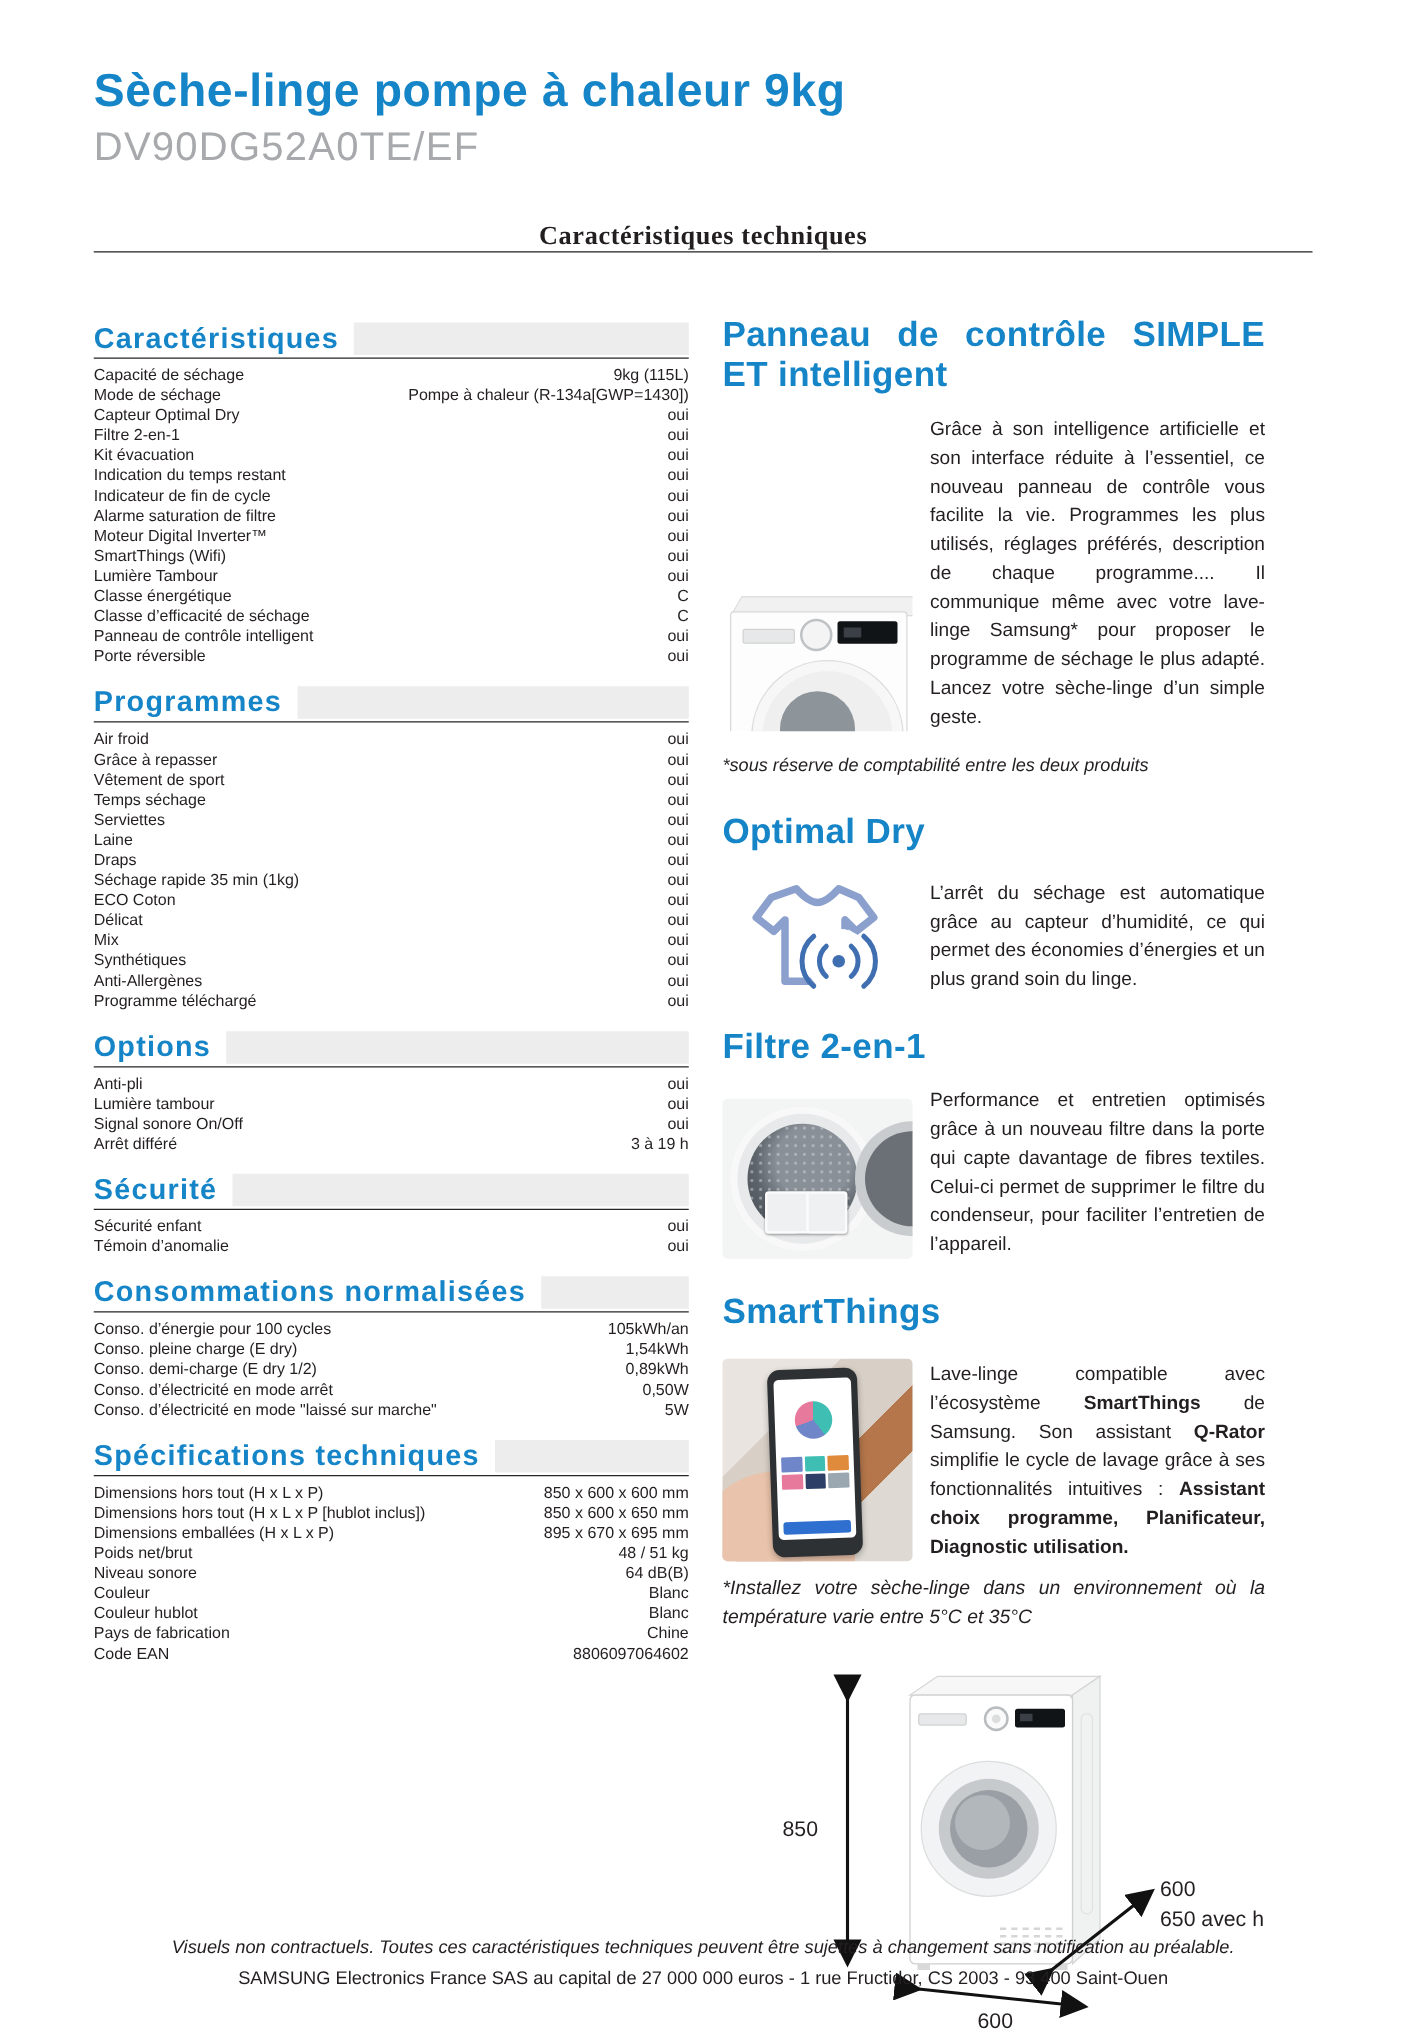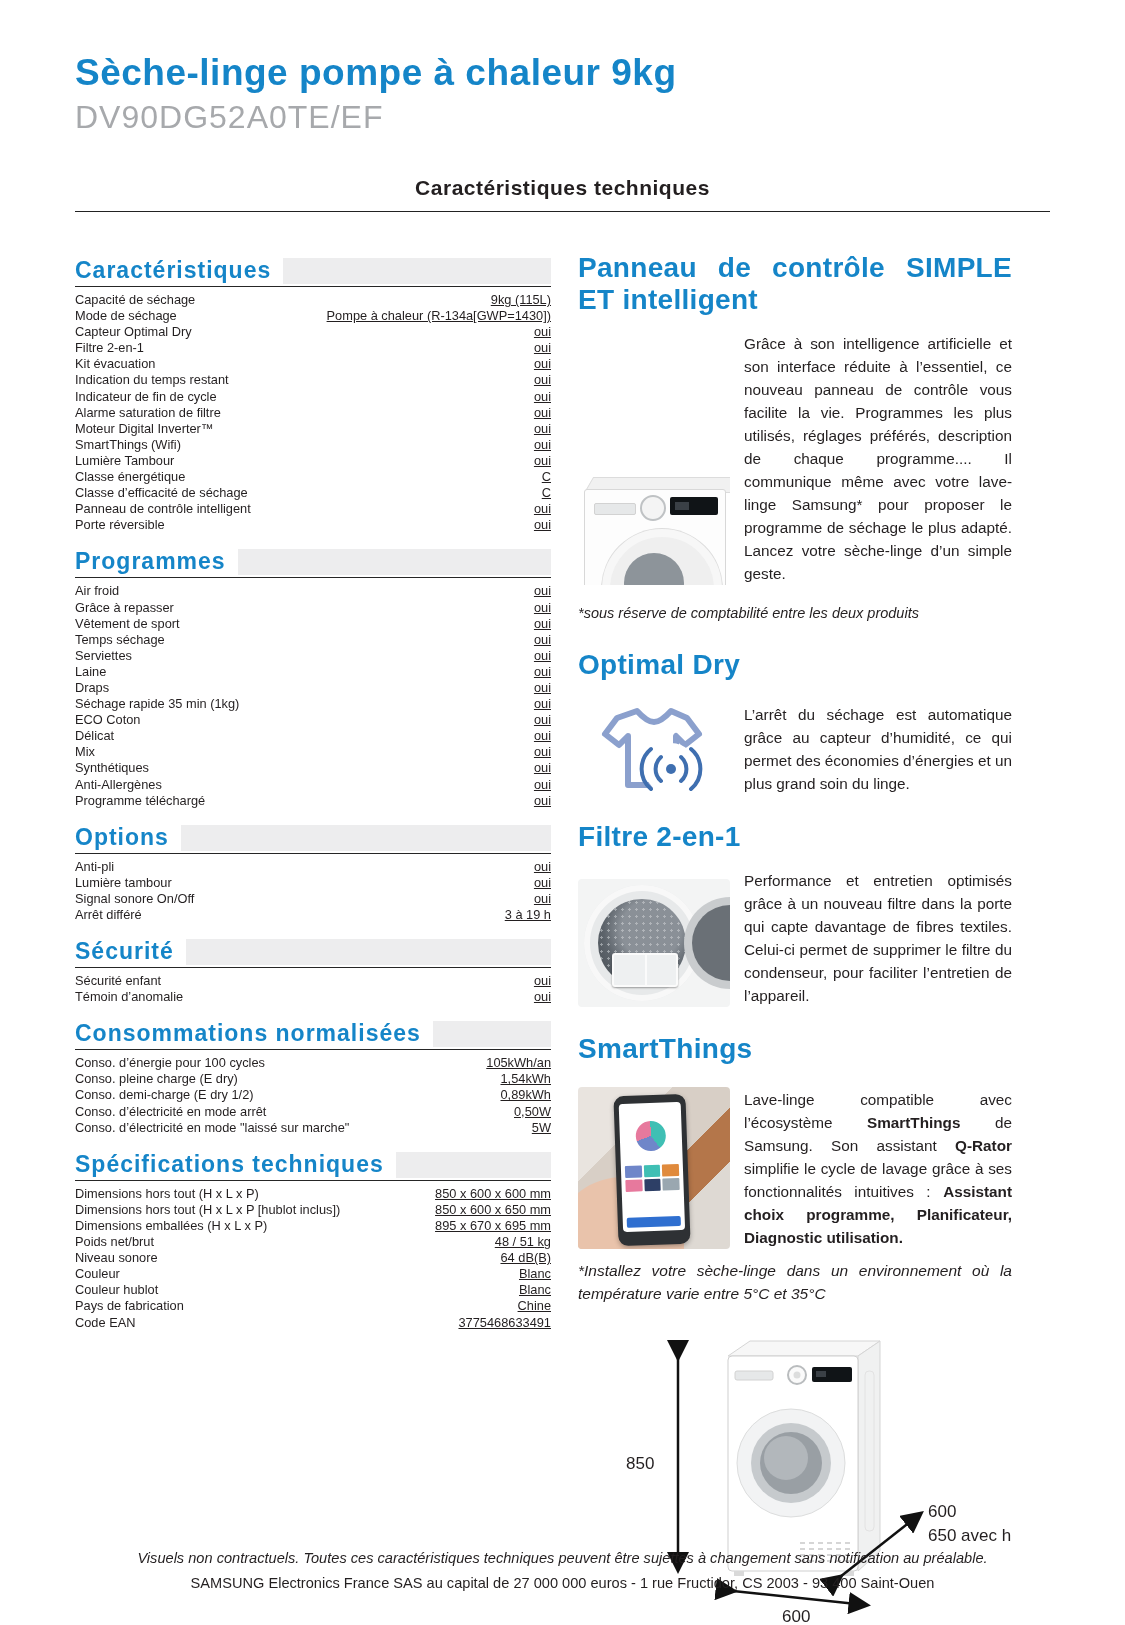--- a/index.html
+++ b/index.html
@@ -6,38 +6,38 @@
   .page{
     position:relative; width:1113px; height:1625px; background:#ffffff;
     font-family:"Liberation Sans", sans-serif; color:#231f20; overflow:hidden;
   }
   
   .page-header{position:absolute; left:75px; top:52px;}
   .title{color:#1585c8; font-size:37px; font-weight:bold; letter-spacing:.5px; line-height:42px;}
   .model{color:#a7a9ac; font-size:32px; font-weight:400; letter-spacing:1px; margin-top:5px;}
   .subheader-wrap{
     position:absolute; left:75px; top:176px; width:975px; text-align:center;
-    border-bottom:1.5px solid #222; padding-bottom:11px;
+    border-bottom:1.5px solid #222; font-family:Liberation Serif, serif;
   }
   .subheader{font-size:21px; font-weight:bold; letter-spacing:.5px;}
 
   
   .content{position:absolute; left:75px; top:252px; width:975px; display:flex; gap:27px;}
   .col-left{width:476px; flex:none;}
   .col-right{width:434px; flex:none;}
 
   
   .spec-section{margin-top:14px;}
   .spec-section:first-child{margin-top:4px;}
   .sec-head{display:flex; align-items:stretch; border-bottom:1.5px solid #262626; padding-bottom:1px; margin-bottom:5px;}
   .sec-head .t{color:#1585c8; font-weight:bold; font-size:23px; line-height:29px; letter-spacing:1px; white-space:nowrap; padding-right:12px;}
   .sec-head .fill{flex:1; background:#ededee; margin:2px 0 1px 0;}
   .spec-row{display:flex; justify-content:space-between; font-size:12.8px; line-height:16.1px;}
   .spec-row .lab{white-space:nowrap;}
-  .spec-row .val{text-align:right; white-space:nowrap;text-decoration:underline;}
+  .spec-row .val{text-align:right; white-space:nowrap;}
 
   
   .feat-head{color:#1585c8; font-weight:bold; font-size:28px; line-height:32px; letter-spacing:.3px; text-align:justify; margin-top:26px;}
   .feat-head:first-child{margin-top:0;}
   .feat-row{display:flex; gap:14px; margin-top:16px; align-items:flex-end;}
   .feat-media{width:152px; flex:none;}
   .feat-text{flex:1; font-size:15.3px; line-height:23px; text-align:justify;}
   .feat-text .b{font-weight:bold;}
   .footnote{font-style:italic; font-size:14.5px; line-height:20px; margin-top:18px;}
   .install-note{font-style:italic; font-size:15.5px; line-height:23px; margin-top:10px; text-align:justify;}
@@ -324,21 +324,21 @@
           <div class="spec-row">
             <span class="lab">Couleur hublot</span>
             <span class="val">Blanc</span>
           </div>
           <div class="spec-row">
             <span class="lab">Pays de fabrication</span>
             <span class="val">Chine</span>
           </div>
           <div class="spec-row">
             <span class="lab">Code EAN</span>
-            <span class="val">3775468633491</span>
+            <span class="val">8806097064602</span>
           </div>
         </section>
       </div>
 
     <div class="col-right">
 
       <div class="feat-head">Panneau de contrôle SIMPLE ET intelligent</div>
       <div class="feat-row">
         <div class="feat-media">
           <div class="panel-photo">

